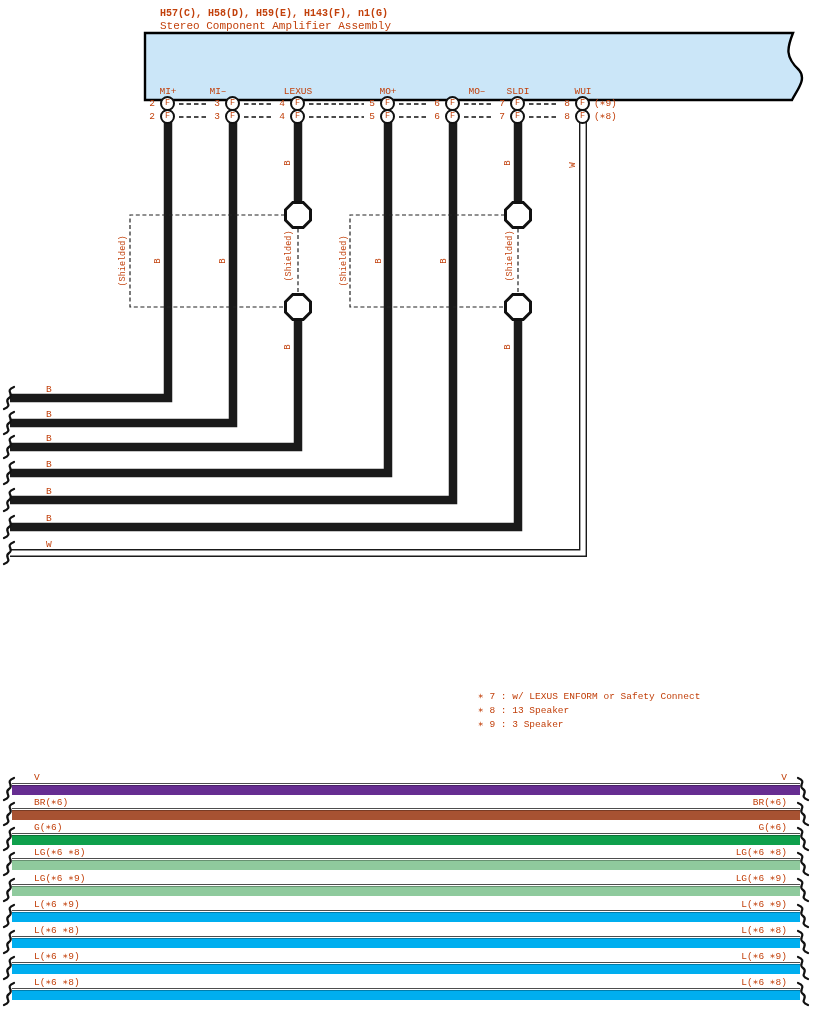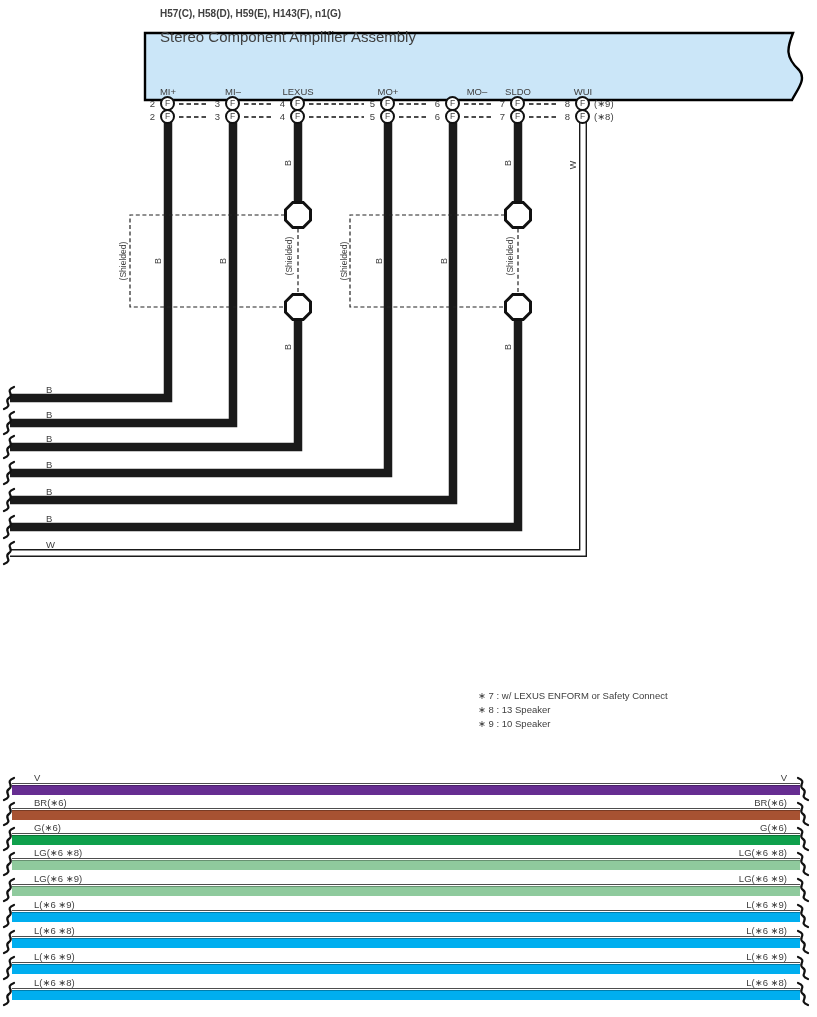--- a/index.html
+++ b/index.html
@@ -1,19 +1,19 @@
 <!DOCTYPE html>
 <html><head>
 <meta charset="utf-8">
 <style>
   html,body{margin:0;padding:0;background:#fff;}
   #canvas{position:relative;width:817px;height:1017px;background:#fff;overflow:hidden;
-          font-family:Liberation Sans, sans-serif;color:#404040;}
+          font-family:Liberation Mono, monospace;color:#c2410c;}
   .hdr1{position:absolute;left:160px;top:8px;font-size:10px;font-weight:bold;white-space:nowrap;}
-  .hdr2{position:absolute;left:160px;top:28px;font-size:15px;white-space:nowrap;}
+  .hdr2{position:absolute;left:160px;top:20px;font-size:11px;white-space:nowrap;}
   .pinlabel{position:absolute;width:50px;top:86px;text-align:center;font-size:9.5px;}
   .pinnum{position:absolute;width:14px;text-align:right;font-size:9.5px;line-height:12px;}
   .fcirc{position:absolute;width:11px;height:11px;border:2.5px solid #111;border-radius:50%;
          background:#fff;display:flex;align-items:center;justify-content:center;
          font-size:8.5px;line-height:1;}
   .pinnote{position:absolute;font-size:9.5px;line-height:12px;white-space:nowrap;}
   .vlabel{position:absolute;width:64px;height:12px;margin-left:-32px;margin-top:-6px;
           text-align:center;font-size:9px;line-height:12px;transform:rotate(-90deg);white-space:nowrap;}
   .shlabel{font-size:8.5px;}
   .hwlabel{position:absolute;font-size:9.5px;line-height:10px;}
@@ -108,25 +108,25 @@
         <use href="#squig" transform="translate(803,968) scale(-1,1)"></use>
       <use href="#squig" transform="translate(9,994)"></use>
         <use href="#squig" transform="translate(803,994) scale(-1,1)"></use>
     </g>
   </svg>
 
   <div class="hdr1">H57(C), H58(D), H59(E), H143(F), n1(G)</div>
   <div class="hdr2">Stereo Component Amplifier Assembly</div>
 
   <span class="pinlabel" style="left:143px">MI+</span>
-  <span class="pinlabel" style="left:208px">MI–</span>
+  <span class="pinlabel" style="left:193px">MI–</span>
   <span class="pinlabel" style="left:273px">LEXUS</span>
   <span class="pinlabel" style="left:363px">MO+</span>
   <span class="pinlabel" style="left:452px">MO–</span>
-  <span class="pinlabel" style="left:493px">SLDO</span>
+  <span class="pinlabel" style="left:493px">SLDI</span>
   <span class="pinlabel" style="left:558px">WUI</span>
 
   <span class="pinnum" style="left:141px;top:98px">2</span>
   <span class="pinnum" style="left:141px;top:111px">2</span>
   <span class="pinnum" style="left:206px;top:98px">3</span>
   <span class="pinnum" style="left:206px;top:111px">3</span>
   <span class="pinnum" style="left:271px;top:98px">4</span>
   <span class="pinnum" style="left:271px;top:111px">4</span>
   <span class="pinnum" style="left:361px;top:98px">5</span>
   <span class="pinnum" style="left:361px;top:111px">5</span>
@@ -173,21 +173,21 @@
   <span class="hwlabel" style="left:46px;top:385px">B</span>
   <span class="hwlabel" style="left:46px;top:410px">B</span>
   <span class="hwlabel" style="left:46px;top:434px">B</span>
   <span class="hwlabel" style="left:46px;top:460px">B</span>
   <span class="hwlabel" style="left:46px;top:487px">B</span>
   <span class="hwlabel" style="left:46px;top:514px">B</span>
   <span class="hwlabel" style="left:46px;top:540px">W</span>
 
   <div class="note" style="top:690px">∗ 7 : w/ LEXUS ENFORM or Safety Connect</div>
   <div class="note" style="top:704px">∗ 8 : 13 Speaker</div>
-  <div class="note" style="top:718px">∗ 9 : 10 Speaker</div>
+  <div class="note" style="top:718px">∗ 9 : 3 Speaker</div>
 
   <div class="band-underline" style="top:783px"></div>
   <div class="band-bar" style="top: 785px; background: rgb(102, 45, 145);"></div>
   <span class="band-label-l" style="top:772px">V</span>
   <span class="band-label-r" style="top:772px">V</span>
 
   <div class="band-underline" style="top:808px"></div>
   <div class="band-bar" style="top: 810px; background: rgb(167, 82, 50);"></div>
   <span class="band-label-l" style="top:797px">BR(∗6)</span>
   <span class="band-label-r" style="top:797px">BR(∗6)</span>

